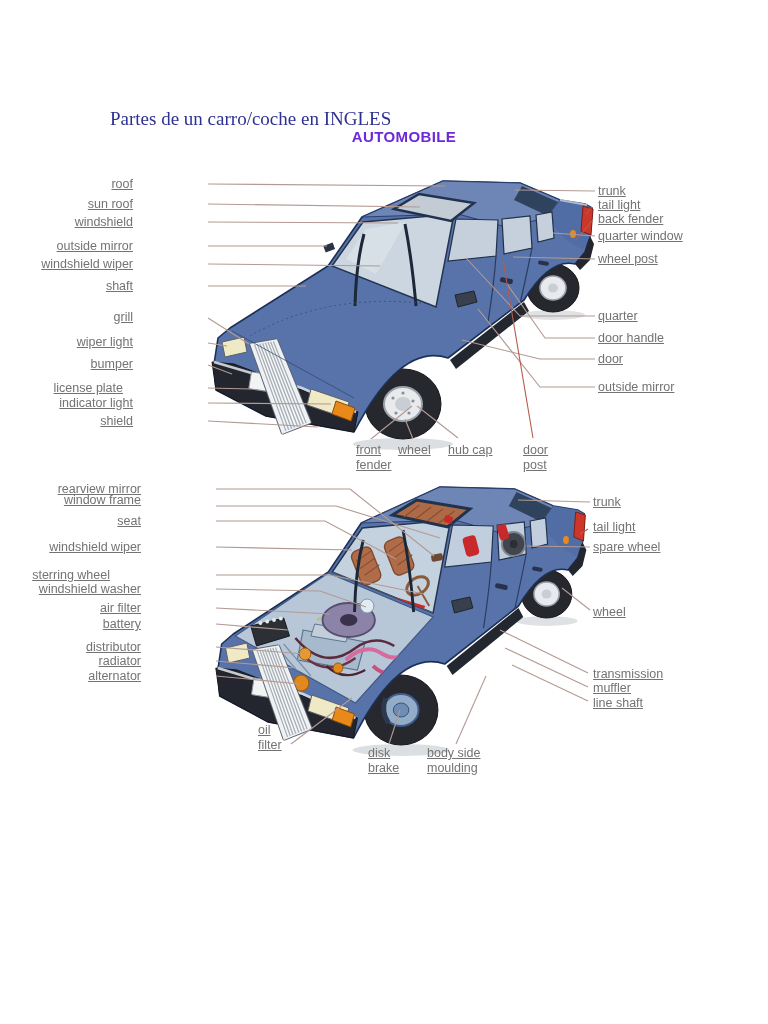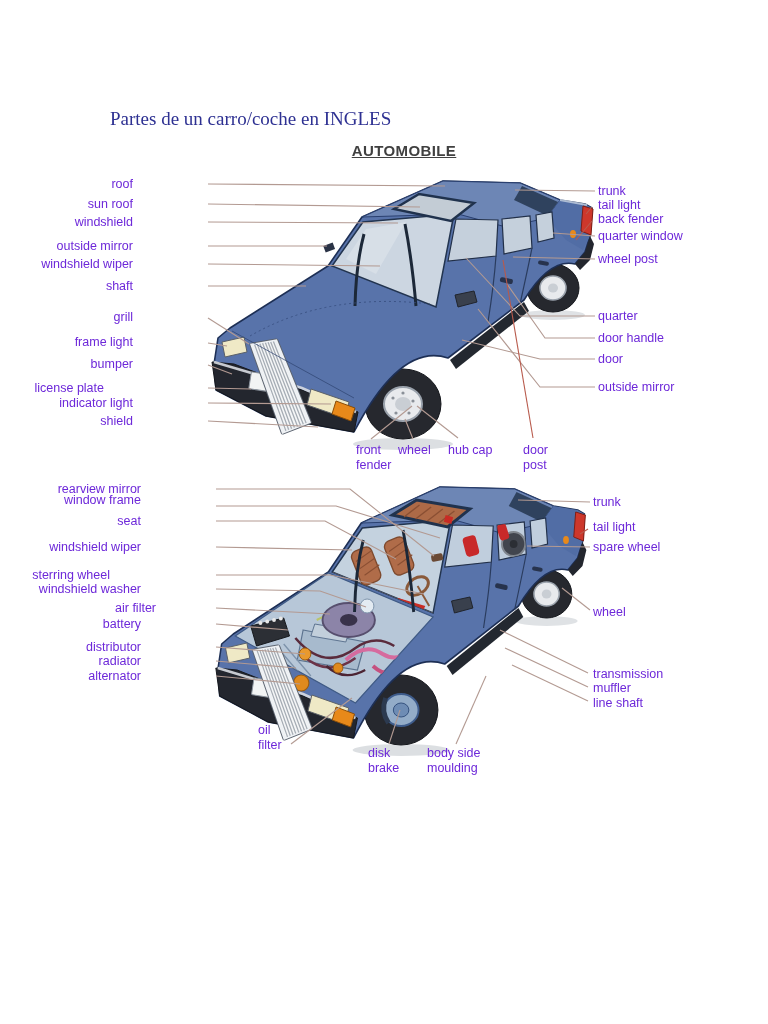--- a/index.html
+++ b/index.html
@@ -1,22 +1,22 @@
 <!DOCTYPE html>
 <html><head>
 <meta charset="utf-8">
 <style>
   html,body{margin:0;padding:0;background:#ffffff;}
   .page{position:relative;width:696px;height:1024px;background:#ffffff;overflow:hidden;
         font-family:"Liberation Sans",sans-serif;margin-top:8px;}
   .title{position:absolute;left:110px;top:100px;font-family:"Liberation Serif",serif;
          font-size:19px;color:#2e3192;}
-  .heading{position:absolute;left:40px;top:134px;width:728px;text-align:center;
-           font-size:15px;font-weight:bold;letter-spacing:.4px;color:#404040;text-decoration:underline;}
-  .lbl{position:absolute;font-size:12.5px;color:#6d28d9;line-height:1.18;white-space:pre-line;}
+  .heading{position:absolute;left:40px;top:120px;width:728px;text-align:center;
+           font-size:15px;font-weight:bold;letter-spacing:.4px;color:#6d28d9;}
+  .lbl{position:absolute;font-size:12.5px;color:#737373;line-height:1.18;white-space:pre-line;text-decoration:underline;}
   .lbl.r{text-align:right;}
   .leads{position:absolute;left:0;top:0;pointer-events:none;}
   .ld{fill:none;stroke:#b39a92;stroke-width:1.1;}
   .ld.red{stroke:#b85a4c;}
   .car{position:absolute;}
 </style>
 </head>
 <body>
 
 <div class="page">
@@ -253,23 +253,23 @@
     <polyline class="ld" points="456,736 486,668"></polyline>
   </svg>
 
   <div class="lbl r" style="right:563px;top:169px">roof</div>
   <div class="lbl r" style="right:563px;top:189px">sun roof</div>
   <div class="lbl r" style="right:563px;top:207px">windshield</div>
   <div class="lbl r" style="right:563px;top:231px">outside mirror</div>
   <div class="lbl r" style="right:563px;top:249px">windshield wiper</div>
   <div class="lbl r" style="right:563px;top:271px">shaft</div>
   <div class="lbl r" style="right:563px;top:302px">grill</div>
-  <div class="lbl r" style="right:563px;top:327px">frame light</div>
+  <div class="lbl r" style="right:563px;top:327px">wiper light</div>
   <div class="lbl r" style="right:563px;top:349px">bumper</div>
-  <div class="lbl r" style="right:592px;top:373px">license plate</div>
+  <div class="lbl r" style="right:573px;top:373px">license plate</div>
   <div class="lbl r" style="right:563px;top:388px">indicator light</div>
   <div class="lbl r" style="right:563px;top:406px">shield</div>
   <div class="lbl" style="left:598px;top:176px">trunk</div>
   <div class="lbl" style="left:598px;top:190px">tail light</div>
   <div class="lbl" style="left:598px;top:204px">back fender</div>
   <div class="lbl" style="left:598px;top:221px">quarter window</div>
   <div class="lbl" style="left:598px;top:244px">wheel post</div>
   <div class="lbl" style="left:598px;top:301px">quarter</div>
   <div class="lbl" style="left:598px;top:323px">door handle</div>
   <div class="lbl" style="left:598px;top:344px">door</div>
@@ -280,21 +280,21 @@
   <div class="lbl" style="left:448px;top:435px">hub cap</div>
   <div class="lbl" style="left:523px;top:435px">door
 post</div>
 
   <div class="lbl r" style="right:555px;top:474px">rearview mirror</div>
   <div class="lbl r" style="right:555px;top:485px">window frame</div>
   <div class="lbl r" style="right:555px;top:506px">seat</div>
   <div class="lbl r" style="right:555px;top:532px">windshield wiper</div>
   <div class="lbl r" style="right:586px;top:560px">sterring wheel</div>
   <div class="lbl r" style="right:555px;top:574px">windshield washer</div>
-  <div class="lbl r" style="right:540px;top:593px">air filter</div>
+  <div class="lbl r" style="right:555px;top:593px">air filter</div>
   <div class="lbl r" style="right:555px;top:609px">battery</div>
   <div class="lbl r" style="right:555px;top:632px">distributor</div>
   <div class="lbl r" style="right:555px;top:646px">radiator</div>
   <div class="lbl r" style="right:555px;top:661px">alternator</div>
   <div class="lbl" style="left:593px;top:487px">trunk</div>
   <div class="lbl" style="left:593px;top:512px">tail light</div>
   <div class="lbl" style="left:593px;top:532px">spare wheel</div>
   <div class="lbl" style="left:593px;top:597px">wheel</div>
   <div class="lbl" style="left:593px;top:659px">transmission</div>
   <div class="lbl" style="left:593px;top:673px">muffler</div>

